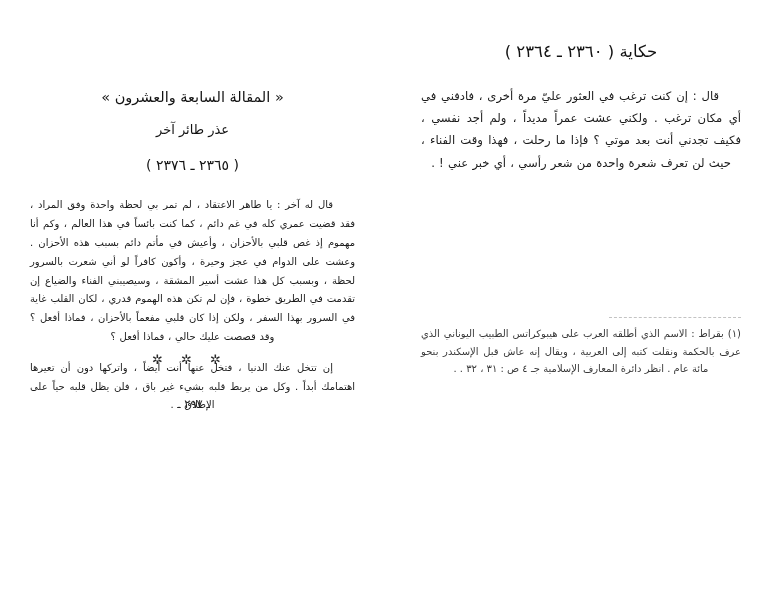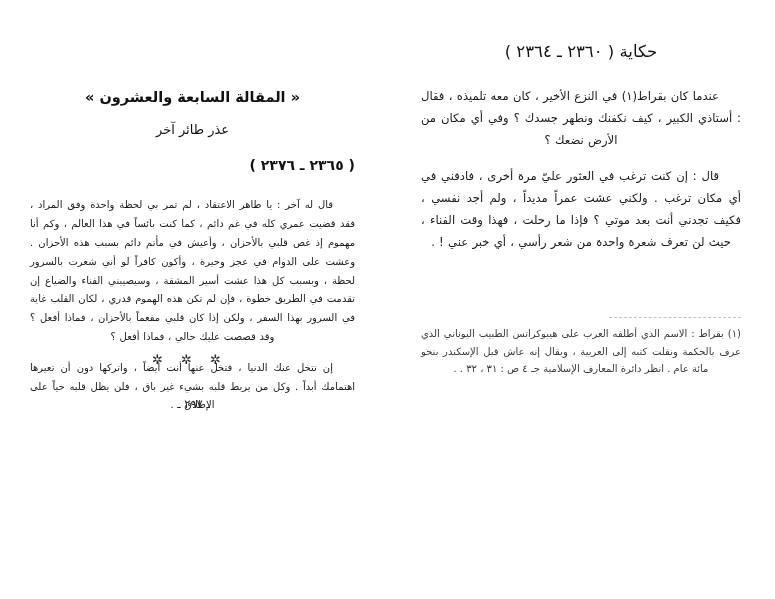--- a/index.html
+++ b/index.html
@@ -48,37 +48,37 @@
     margin: 14px 0 0 0;
     font-weight: 400;
     color: #121212;
   }
 
   .article-title {
     text-align: center;
     font-size: 14.5px;
     line-height: 1.6;
     margin: 60px 0 0 0;
-    font-weight: 700;
+    font-weight: 400;
     color: #121212;
   }
   .article-subtitle {
     text-align: center;
     font-size: 13px;
     line-height: 1.6;
     margin: 11px 0 0 0;
     font-weight: 400;
     color: #121212;
   }
   .article-range {
-    text-align: right;
+    text-align: center;
     font-size: 14px;
     line-height: 1.6;
     margin: 13px 0 0 0;
-    font-weight: 700;
+    font-weight: 400;
     color: #121212;
   }
 
   
   .body-block {
     margin-top: 20px;
   }
   .para {
     text-align: justify;
     text-align-last: center;
@@ -145,21 +145,20 @@
 </head>
 <body>
 
 <div class="spread">
 
   <div class="page page-right">
 
     <h1 class="story-heading">حكاية ( ٢٣٦٠ ـ ٢٣٦٤ )</h1>
 
     <div class="body-block">
-      <p class="para">عندما كان بقراط(١) في النزع الأخير ، كان معه تلميذه ، فقال : أستاذي الكبير ، كيف نكفنك ونطهر جسدك ؟ وفي أي مكان من الأرض نضعك ؟</p>
       <p class="para">قال : إن كنت ترغب في العثور عليّ مرة أخرى ، فادفني في أي مكان ترغب . ولكني عشت عمراً مديداً ، ولم أجد نفسي ، فكيف تجدني أنت بعد موتي ؟ فإذا ما رحلت ، فهذا وقت الفناء ، حيث لن تعرف شعرة واحدة من شعر رأسي ، أي خبر عني ! .</p>
     </div>
 
     <div class="footnote-wrap">
       <div class="footnote-rule"></div>
       <p class="footnote">(١) بقراط : الاسم الذي أطلقه العرب على هيبوكراتس الطبيب اليوناني الذي عرف بالحكمة ونقلت كتبه إلى العربية ، ويقال إنه عاش قبل الإسكندر بنحو مائة عام . انظر دائرة المعارف الإسلامية جـ ٤ ص : ٣١ ، ٣٢ . .</p>
     </div>
 
   </div>
 

